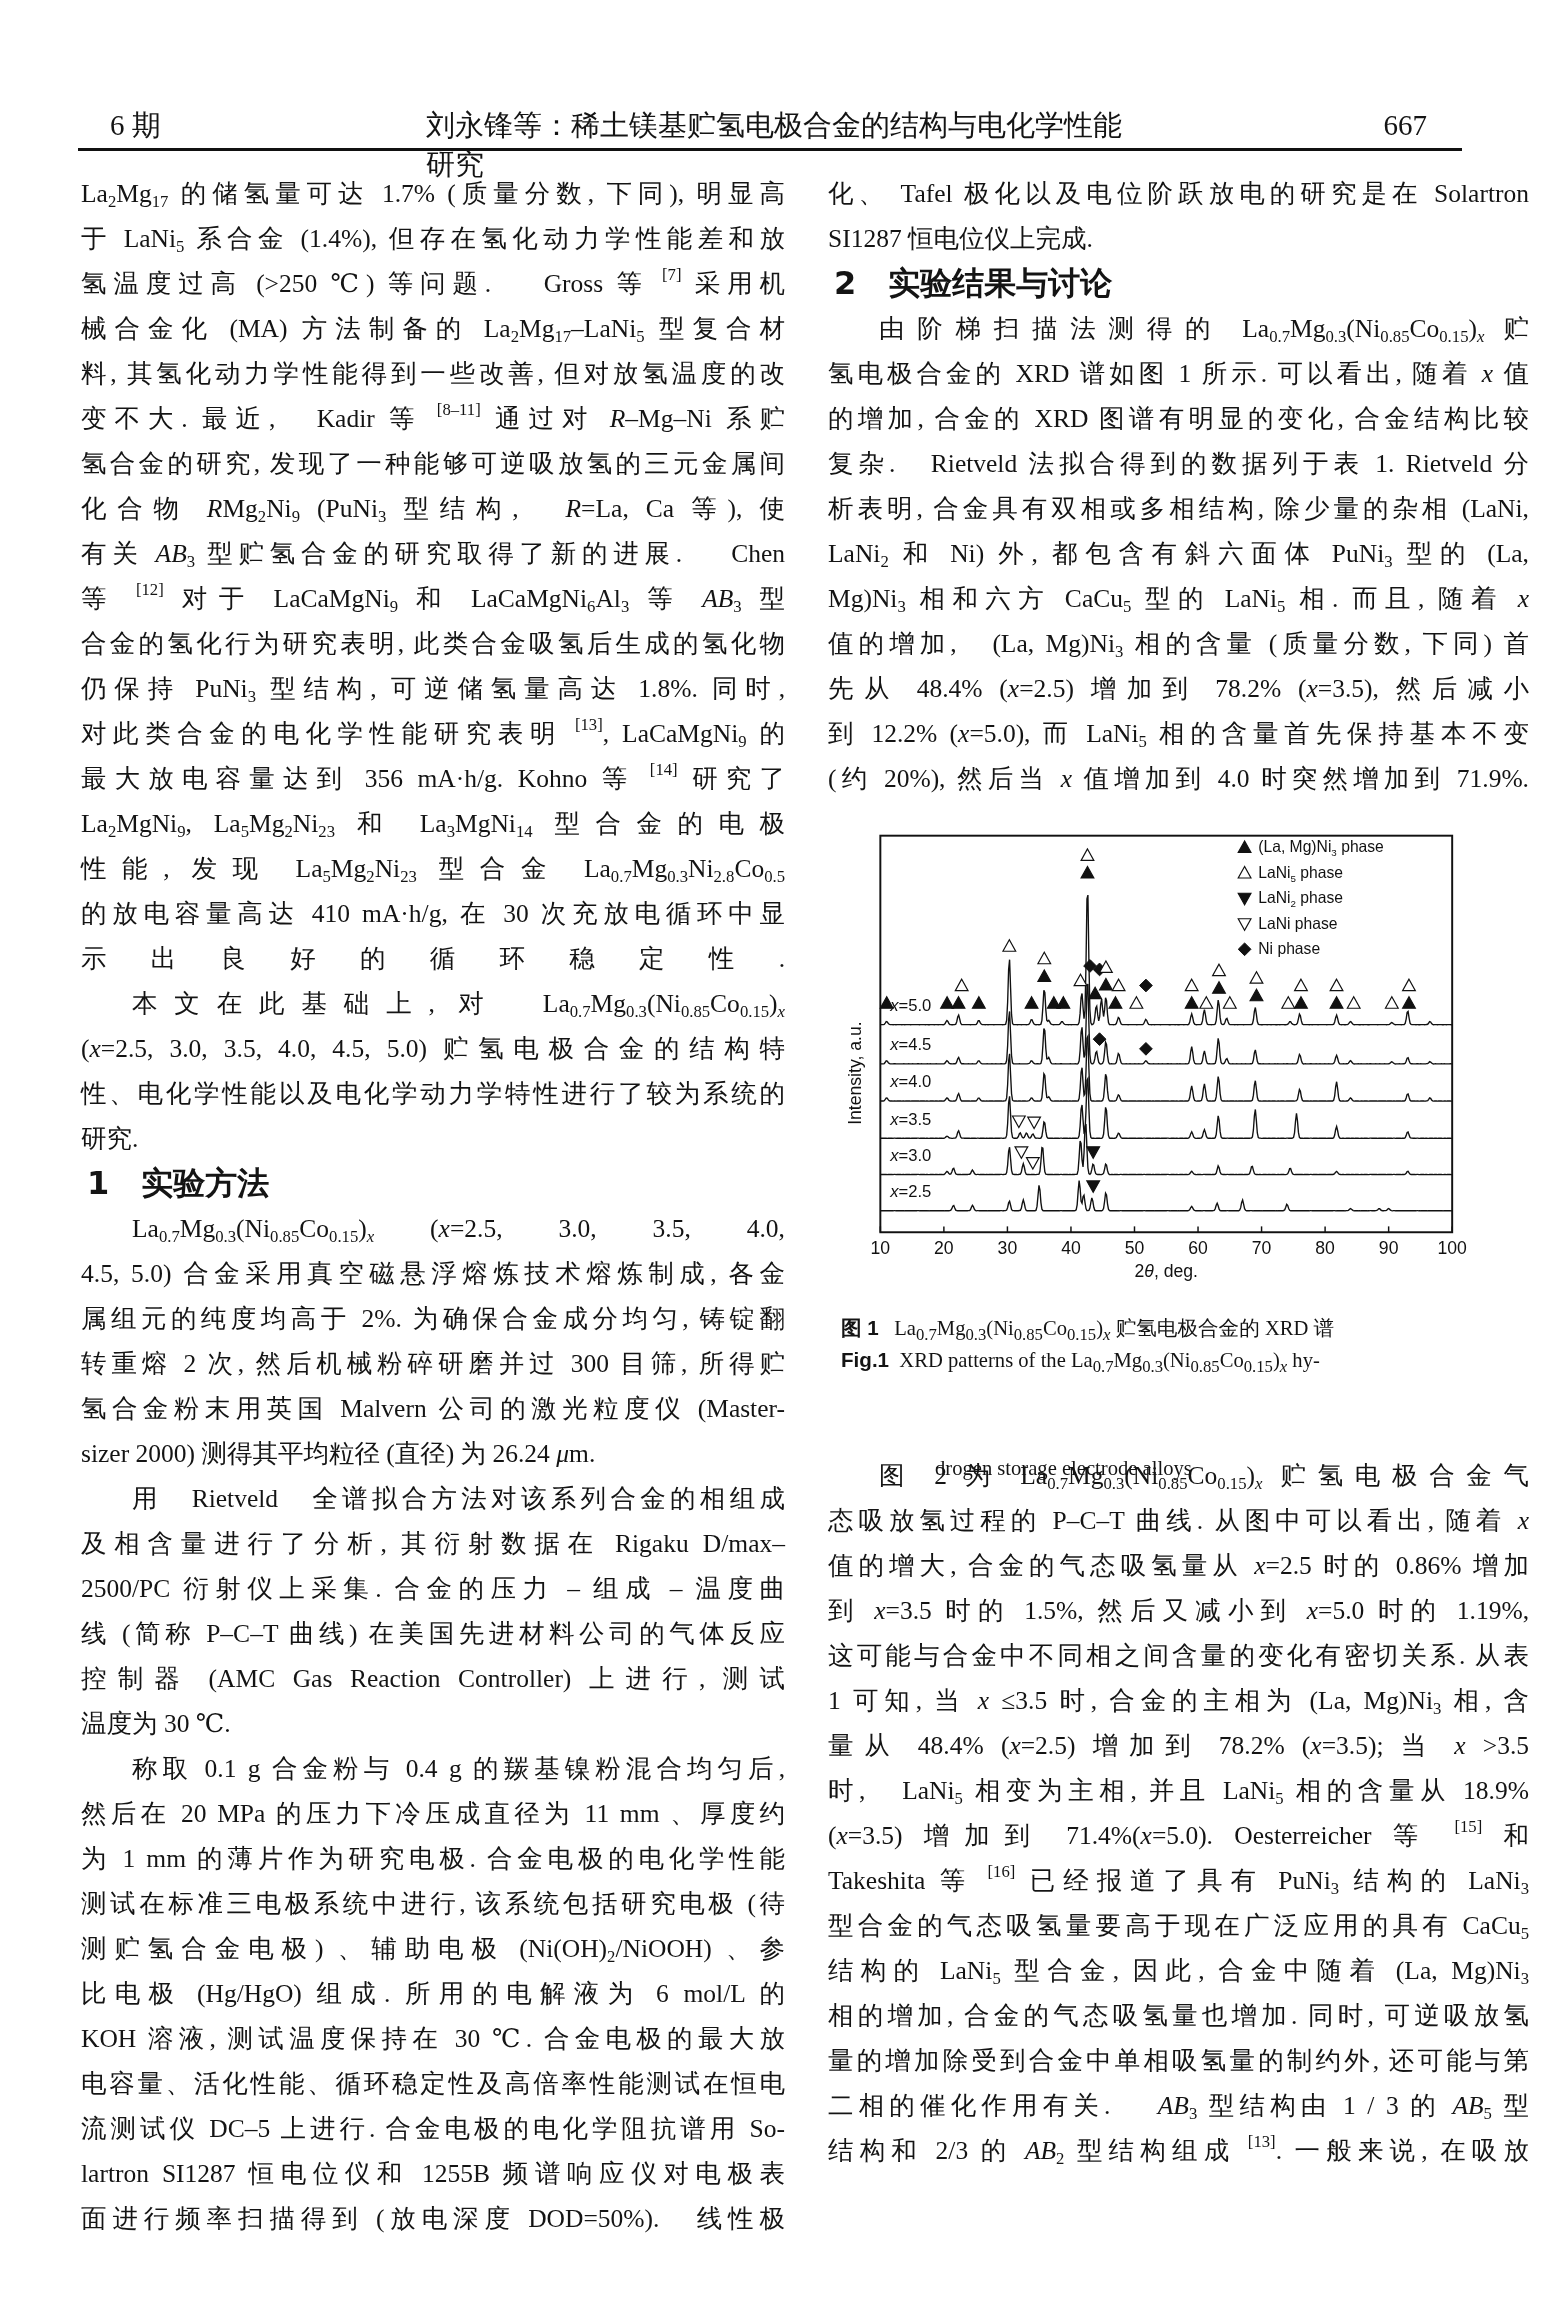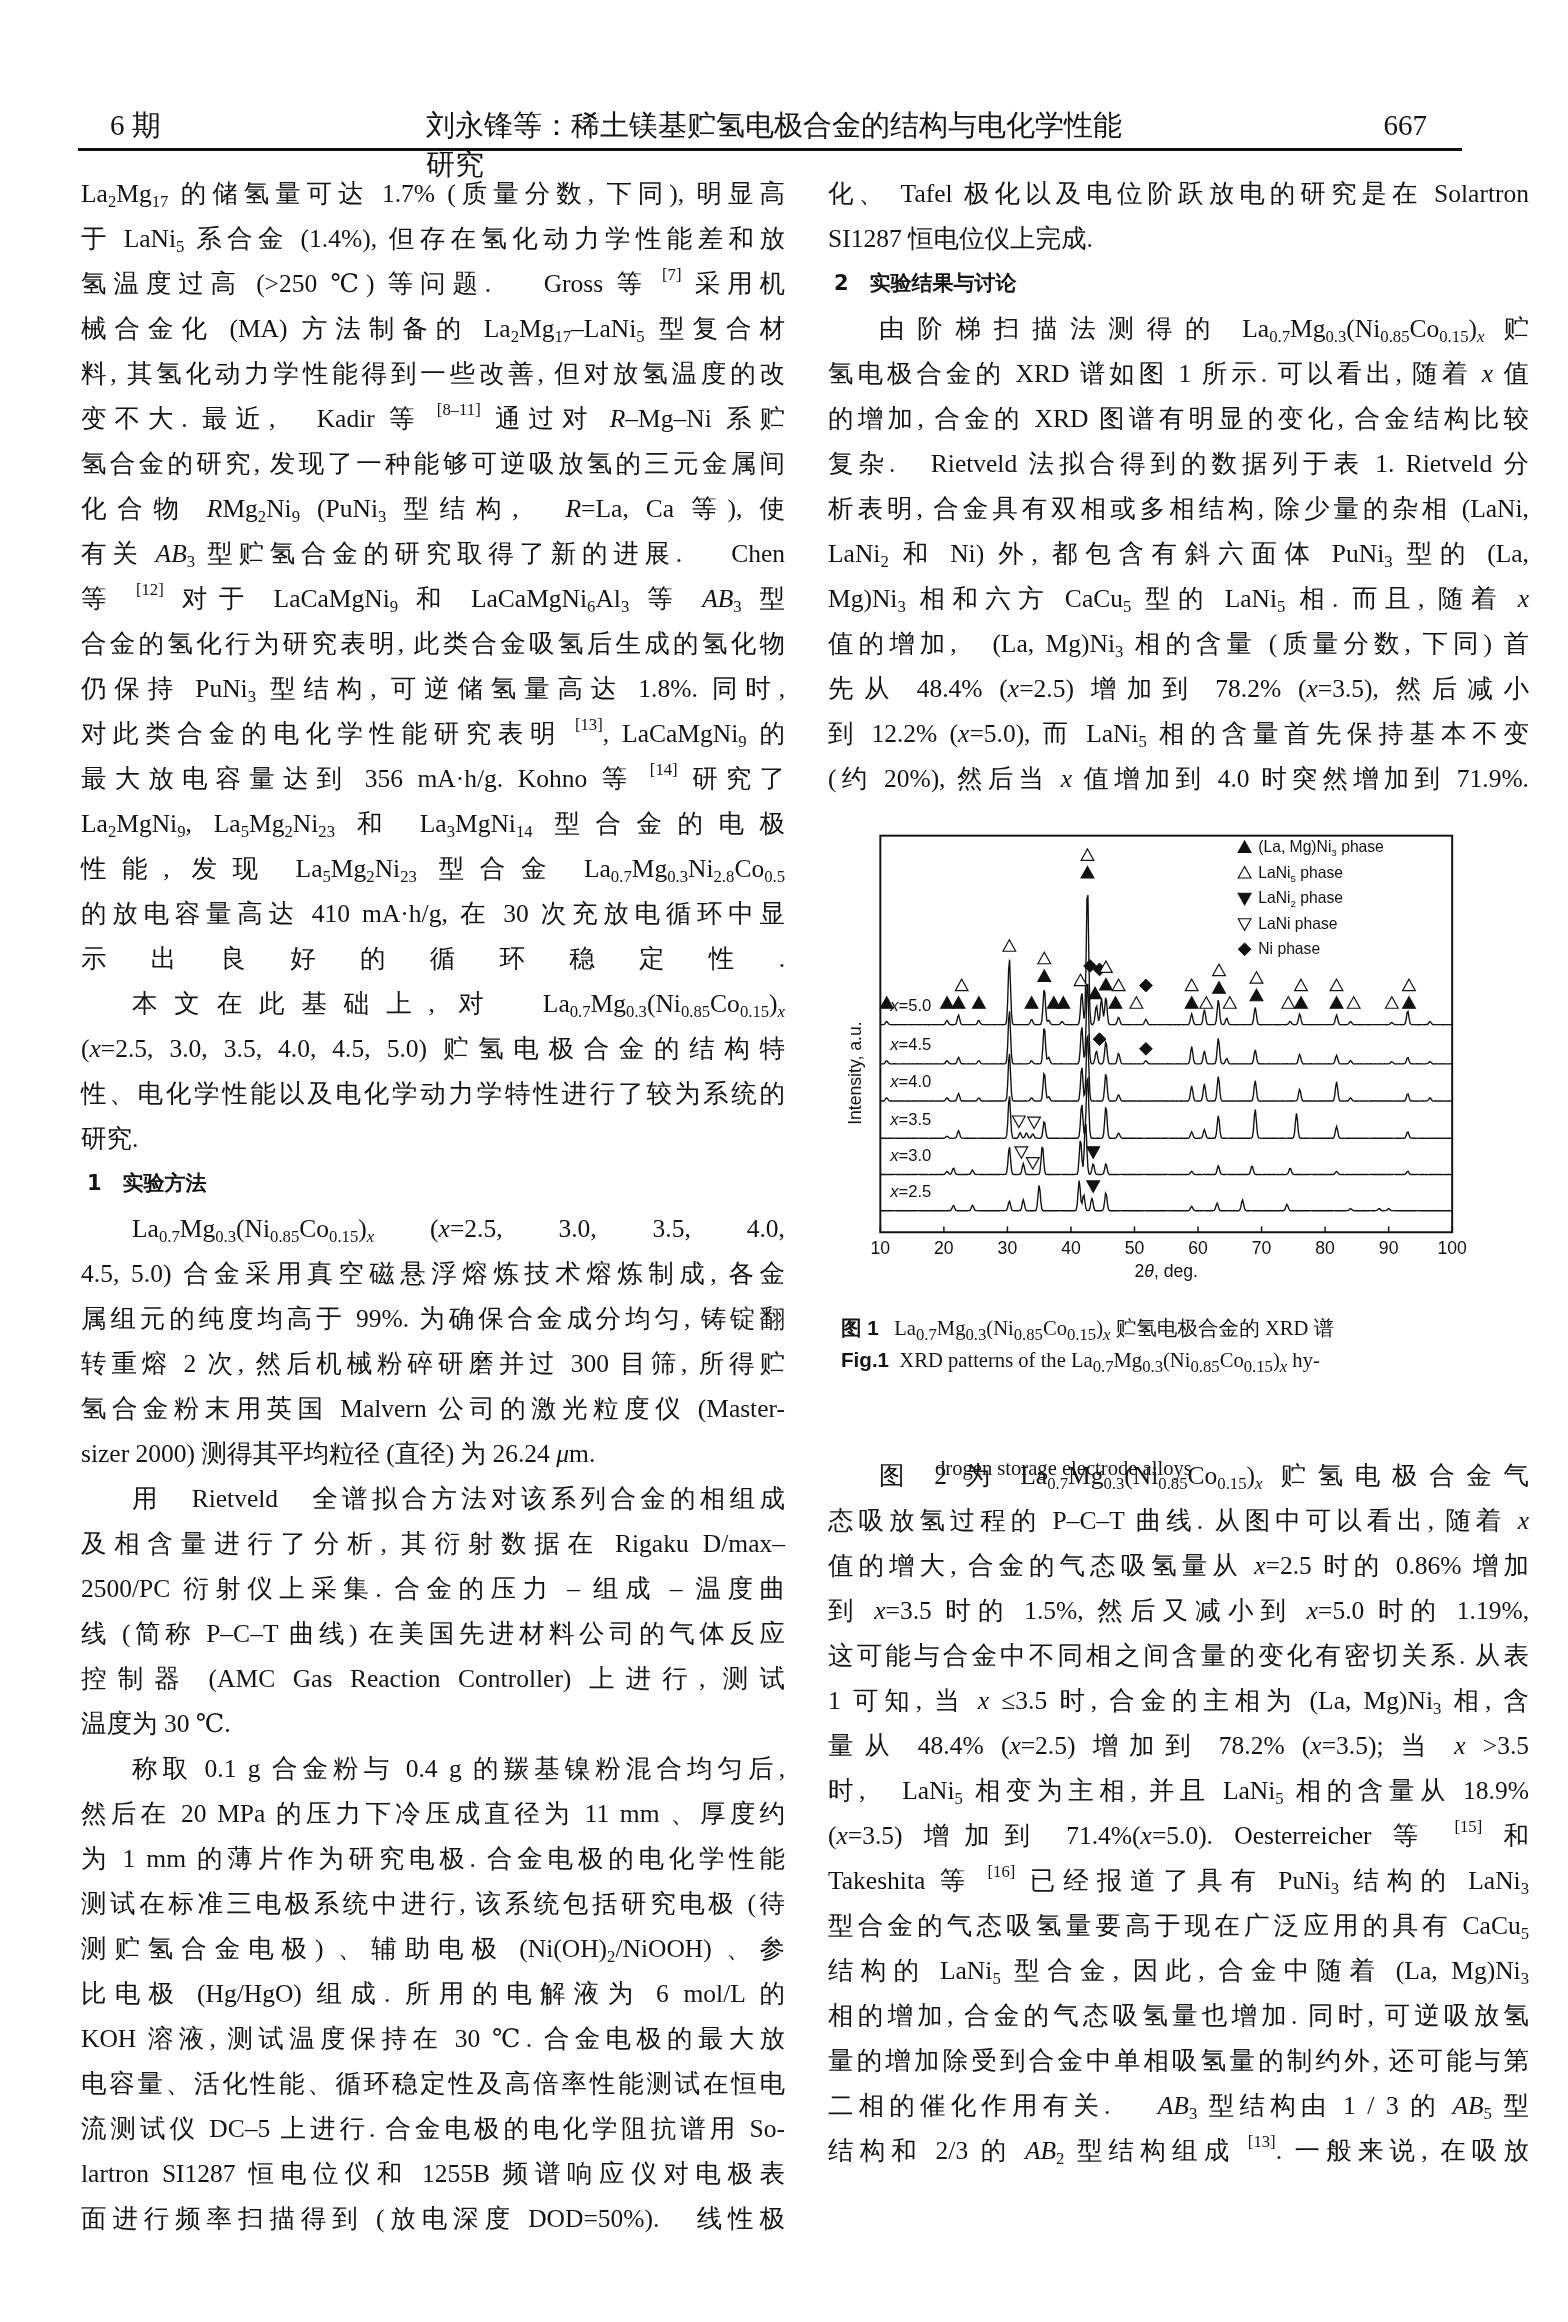--- a/index.html
+++ b/index.html
@@ -10,21 +10,21 @@
   .hdr.center { left:426px; width:716px; text-align:left; }
   .hdr.right { left:1353px; width:74px; text-align:right; }
   .rule { position:absolute; left:78px; top:148px; width:1384px; height:2.9px; background:#111; }
   .col { position:absolute; }
   .col.left { left:81px; top:171px; width:704px; }
   .col.right { left:828px; top:171px; width:701px; }
   .ln { height:45px; line-height:45px; font-size:25.5px; white-space:nowrap;
         text-align:justify; text-align-last:justify; overflow:visible; }
   .ln.last { text-align-last:left; }
   .ln.indent { padding-left:51px; }
-  .ln.h { font-family:"DejaVu Sans","Liberation Sans",sans-serif; font-weight:bold; font-size:21px;
+  .ln.h { font-family:"DejaVu Sans","Liberation Sans",sans-serif; font-weight:bold; font-size:32px;
           text-align-last:left; padding-left:5.9px; }
   sub { font-size:16.7px; vertical-align:-4.9px; line-height:0; }
   sup { font-size:16.7px; vertical-align:11.8px; line-height:0; }
   i { font-style:italic; }
   
   #figure { position:absolute; left:828px; top:821px; width:701px; height:470px; }
   #xrd { position:absolute; left:0; top:0; }
   .fig-cap { position:absolute; left:841px; font-size:20.6px; line-height:29px; white-space:nowrap; }
   .fig-cap b { font-family:Liberation Sans, sans-serif; font-weight:bold; }
   .cap1 { top:1313px; }
@@ -64,21 +64,21 @@
   <div>
       <div class="ln indent">本文在此基础上, 对　La<sub>0.7</sub>Mg<sub>0.3</sub>(Ni<sub>0.85</sub>Co<sub>0.15</sub>)<sub><i>x</i></sub></div>
       <div class="ln">(<i>x</i>=2.5, 3.0, 3.5, 4.0, 4.5, 5.0) 贮氢电极合金的结构特</div>
       <div class="ln">性、电化学性能以及电化学动力学特性进行了较为系统的</div>
       <div class="ln last">研究.</div>
     </div>
   <div class="ln h">1　实验方法</div>
   <div>
       <div class="ln indent">La<sub>0.7</sub>Mg<sub>0.3</sub>(Ni<sub>0.85</sub>Co<sub>0.15</sub>)<sub><i>x</i></sub> (<i>x</i>=2.5, 3.0, 3.5, 4.0,</div>
       <div class="ln">4.5, 5.0) 合金采用真空磁悬浮熔炼技术熔炼制成, 各金</div>
-      <div class="ln">属组元的纯度均高于 99%. 为确保合金成分均匀, 铸锭翻</div>
+      <div class="ln">属组元的纯度均高于 2%. 为确保合金成分均匀, 铸锭翻</div>
       <div class="ln">转重熔 2 次, 然后机械粉碎研磨并过 300 目筛, 所得贮</div>
       <div class="ln">氢合金粉末用英国 Malvern 公司的激光粒度仪 (Master-</div>
       <div class="ln last">sizer 2000) 测得其平均粒径 (直径) 为 26.24 <i>μ</i>m.</div>
     </div>
   <div>
       <div class="ln indent">用　Rietveld　全谱拟合方法对该系列合金的相组成</div>
       <div class="ln">及相含量进行了分析, 其衍射数据在 Rigaku D/max–</div>
       <div class="ln">2500/PC 衍射仪上采集. 合金的压力 – 组成 – 温度曲</div>
       <div class="ln">线 (简称 P–C–T 曲线) 在美国先进材料公司的气体反应</div>
       <div class="ln">控制器 (AMC Gas Reaction Controller) 上进行, 测试</div>

